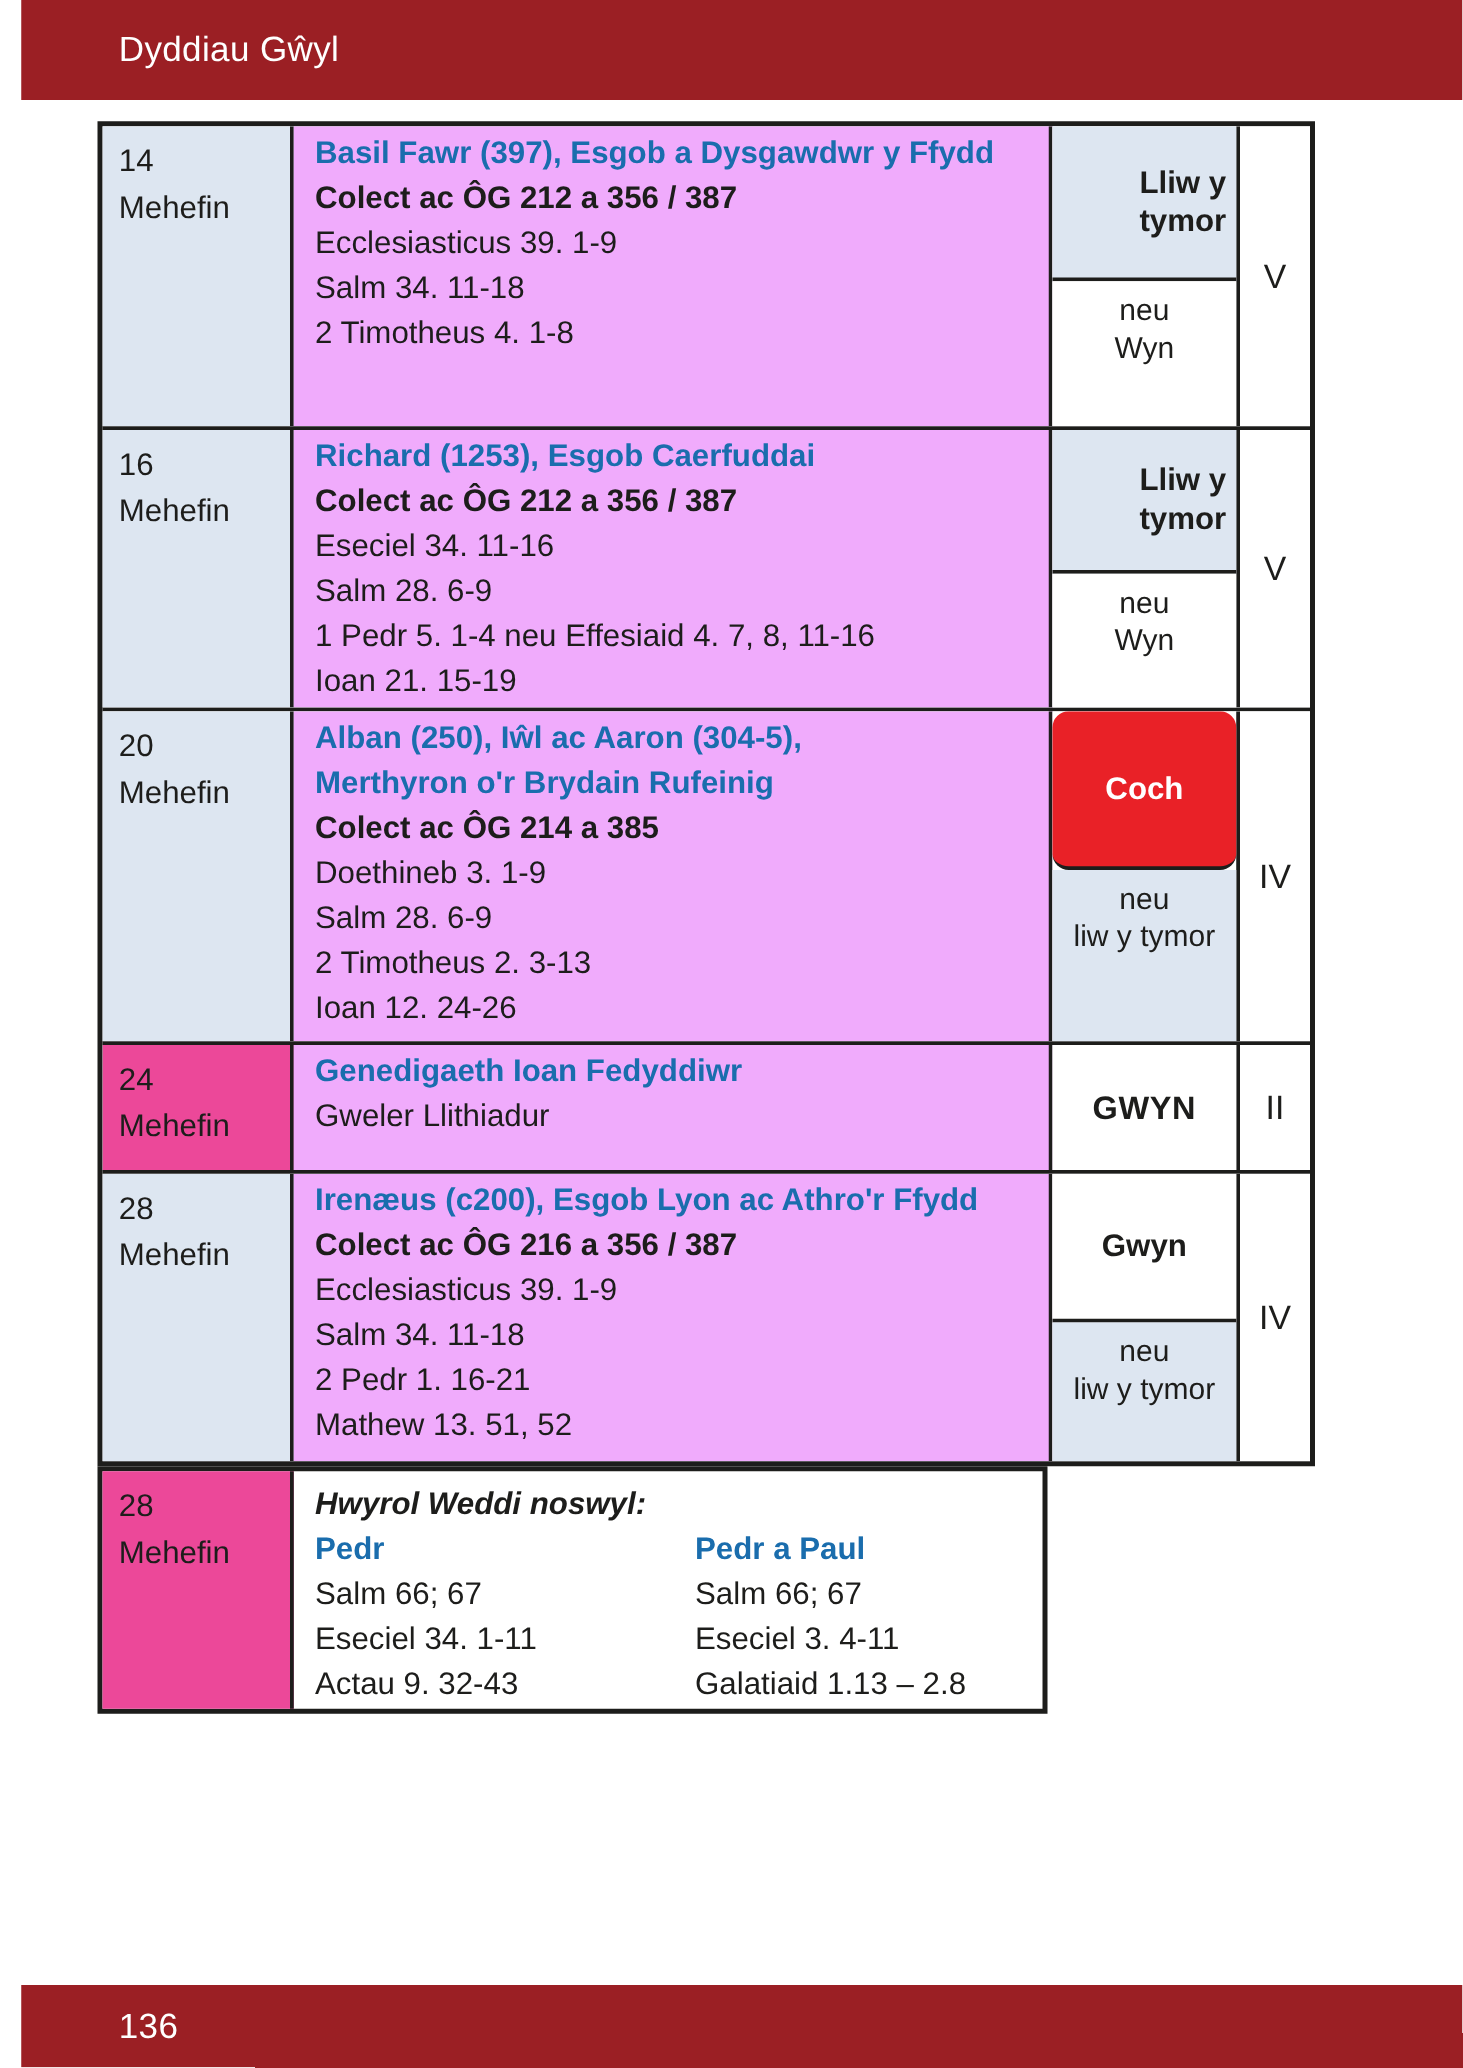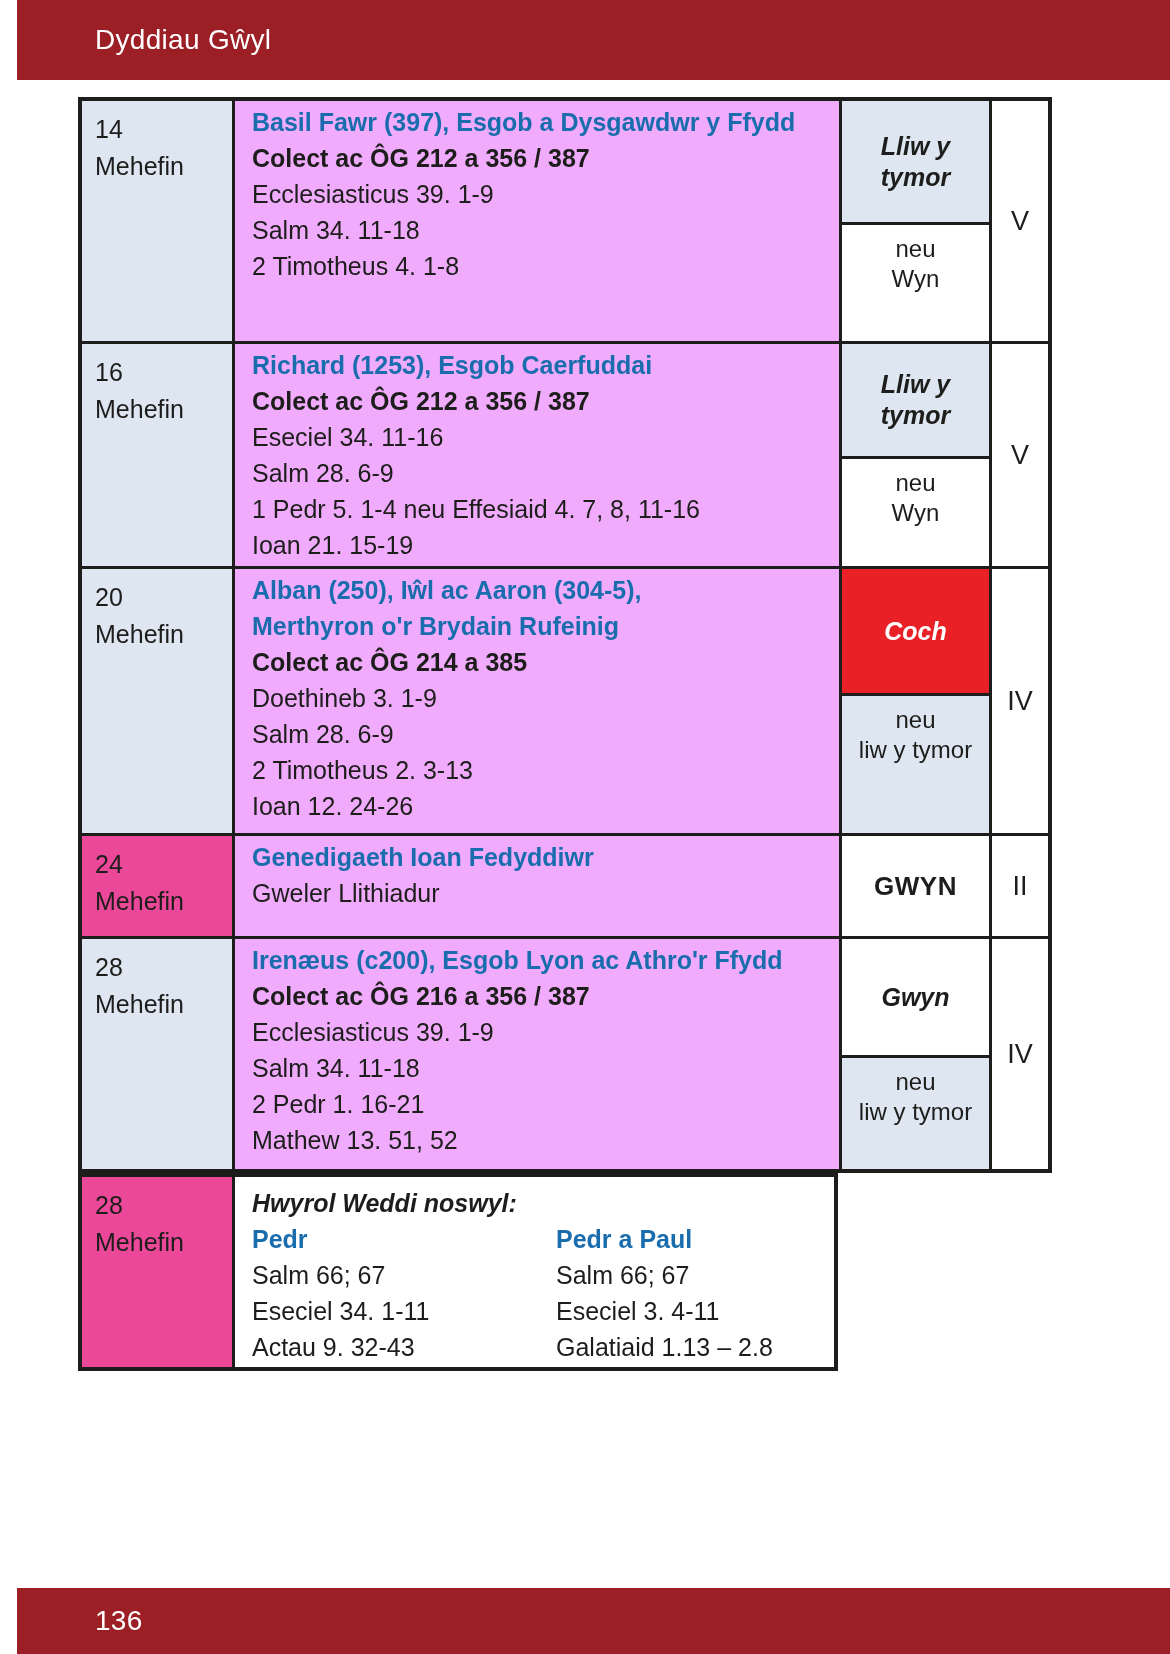--- a/index.html
+++ b/index.html
@@ -30,22 +30,22 @@
   .datecell{background:var(--light-blue);border-right:3px solid var(--ink);padding:10px 8px 0 13px;font-size:25px;font-weight:normal;line-height:37px;}
   .datecell.white{background:#ec4899;}
 
   .contentcell{border-right:3px solid var(--ink);padding:3px 12px 0 17px;font-size:25px;line-height:36px;background:#f0abfc;}
   .title{color:var(--title-blue);font-weight:bold;}
   .bold{font-weight:bold;}
   .it{}
   .boldit{font-weight:bold;font-style:italic;}
 
   .colourcell{border-right:3px solid var(--ink);display:flex;flex-direction:column;background:#fff;}
-  .colour-main{display:flex;align-items:center;justify-content:center;text-align:center;font-weight:bold;font-size:25px;line-height:31px;border-bottom:3px solid var(--ink);background:var(--light-blue);padding:2px 20px;font-style:italic;}
-  .colour-main.bg-red{background:var(--coch-red);color:#ffffff;}
+  .colour-main{display:flex;align-items:center;justify-content:center;text-align:right;font-weight:bold;font-size:25px;line-height:31px;border-bottom:3px solid var(--ink);background:var(--light-blue);padding:2px 8px;}
+  .colour-main.bg-red{background:var(--coch-red);color:#ffffff;border-radius:13px;}
   .colour-main.bg-white{background:#ffffff;}
   .cm1{height:124px}.cm2{height:115px}.cm3{height:127px}.cm5{height:119px}
   .colour-alt{flex:1;text-align:center;padding-top:9px;font-size:24px;line-height:30px;background:#ffffff;}
   .colour-alt.bg-blue{background:var(--light-blue);}
   .colour-single{flex:1;display:flex;align-items:center;justify-content:center;font-weight:bold;font-size:26px;letter-spacing:.5px;background:#ffffff;}
 
   .gradecell{display:flex;align-items:center;justify-content:center;font-size:27px;background:#fff;}
 
   
   .evensong{position:absolute;left:78px;top:1173px;width:760px;height:198px;border:4px solid var(--ink);display:grid;grid-template-columns:153px 1fr;background:#ffffff;}

